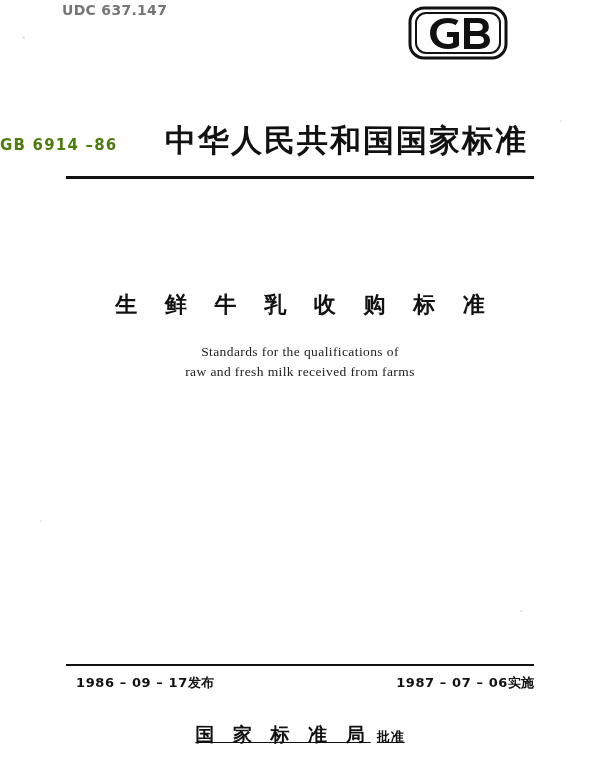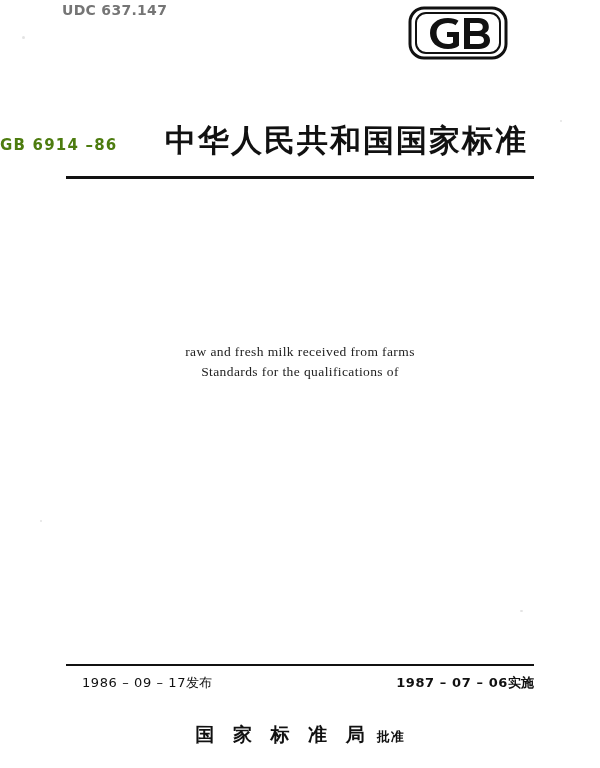--- a/index.html
+++ b/index.html
@@ -111,24 +111,24 @@
     font-size: 13.5px;
     line-height: 20px;
     letter-spacing: 0.4px;
     color: #222;
   }
 
   
   .issue-date {
     position: absolute;
     top: 674px;
-    left: 82px;
+    left: 76px;
     font-family: "DejaVu Sans", sans-serif;
     font-size: 13px;
-    font-weight: normal;
+    font-weight: bold;
     letter-spacing: 0.6px;
     color: #111;
   }
   .effect-date {
     position: absolute;
     top: 674px;
     right: 66px;
     font-family: "DejaVu Sans", sans-serif;
     font-size: 13px;
     font-weight: bold;
@@ -139,20 +139,21 @@
 
   
   .authority {
     position: absolute;
     top: 722px;
     left: 0;
     width: 600px;
     text-align: center;
     font-family: "DejaVu Sans", sans-serif;
     color: #111;
+    text-decoration: underline;
   }
   .authority .org {
     font-size: 19px;
     font-weight: bold;
     letter-spacing: 6px;
   }
   .authority .approve {
     font-size: 13px;
     font-weight: bold;
     letter-spacing: 1px;
@@ -194,24 +195,25 @@
       </g>
     </svg>
   </div>
 
   <div class="cn-title">中华人民共和国国家标准</div>
 
   <div class="std-no">GB 6914 –86</div>
 
   <div class="rule rule-top"></div>
 
+  <div class="doc-title">生 鲜 牛 乳 收 购 标 准</div>
 
   <div class="en-title">
+    <div>Standards for the qualifications of</div>
     <div>raw and fresh milk received from farms</div>
-    <div>Standards for the qualifications of</div>
   </div>
 
   <div class="rule rule-bottom"></div>
 
   <div class="issue-date"><span>1986 – 09 – 17</span><span class="cn">发布</span></div>
 
   <div class="effect-date"><span>1987 – 07 – 06</span><span class="cn">实施</span></div>
 
   <div class="authority">
     <span class="org">国 家 标 准 局</span><span class="approve">批准</span>

